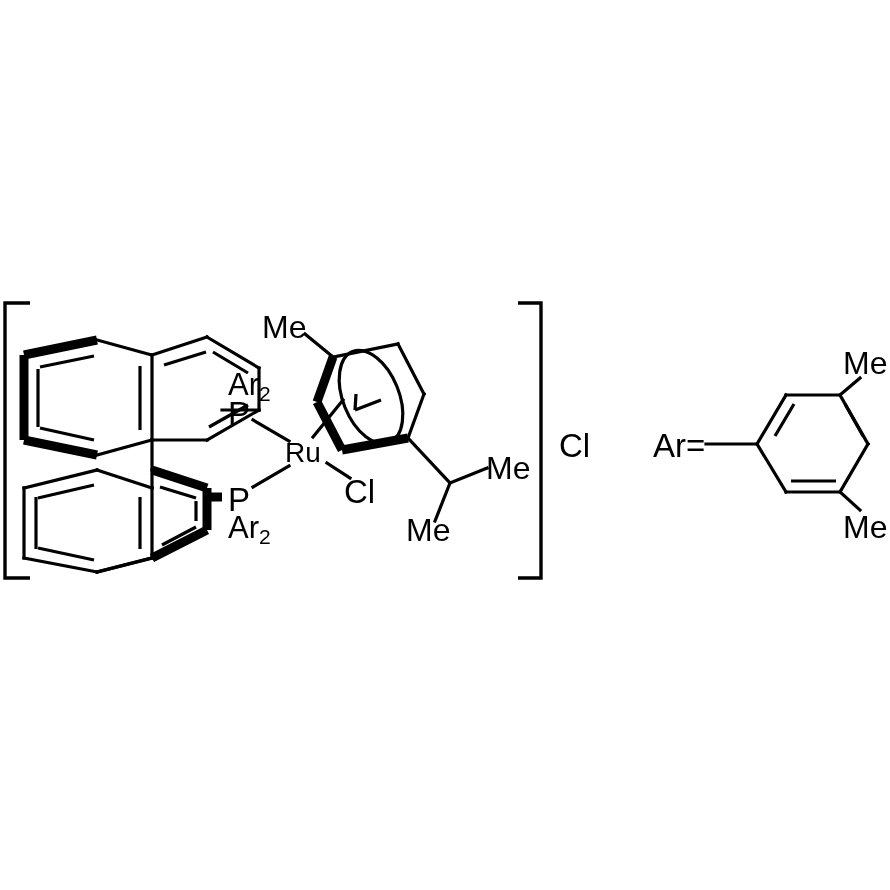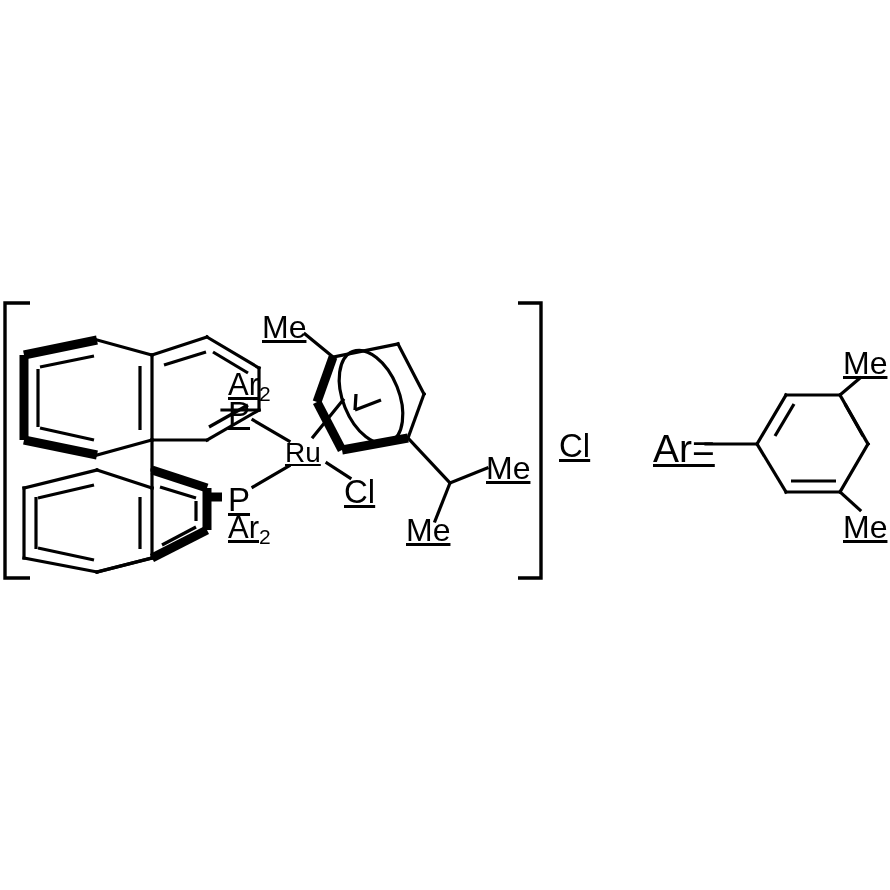--- a/index.html
+++ b/index.html
@@ -51,21 +51,20 @@
   }
   .ring-ellipse {
     stroke: #000000;
     stroke-width: 3.2;
     fill: none;
   }
   .atom-label {
     font-family: "Liberation Sans", sans-serif;
     font-size: 31px;
     fill: #000000;
-    text-decoration: underline;
   }
   .atom-label-sub {
     font-family: "Liberation Sans", sans-serif;
     font-size: 21px;
     fill: #000000;
   }
 </style>
 </head>
 <body>
 
@@ -230,21 +229,21 @@
 
   <div style="position:absolute; left:406px; top:512px;">
     <span class="atom-label" style="font-size:32px;">Me</span>
   </div>
 
   <div style="position:absolute; left:559px; top:427px;">
     <span class="atom-label" style="font-size:33px;">Cl</span>
   </div>
 
   <div style="position:absolute; left:653px; top:427px;">
-    <span class="atom-label" style="font-size:39px;">Ar=</span>
+    <span class="atom-label" style="font-size:33px;">Ar=</span>
   </div>
 
   <div style="position:absolute; left:843px; top:345px;">
     <span class="atom-label" style="font-size:32px;">Me</span>
   </div>
 
   <div style="position:absolute; left:843px; top:509px;">
     <span class="atom-label" style="font-size:32px;">Me</span>
   </div>
 

